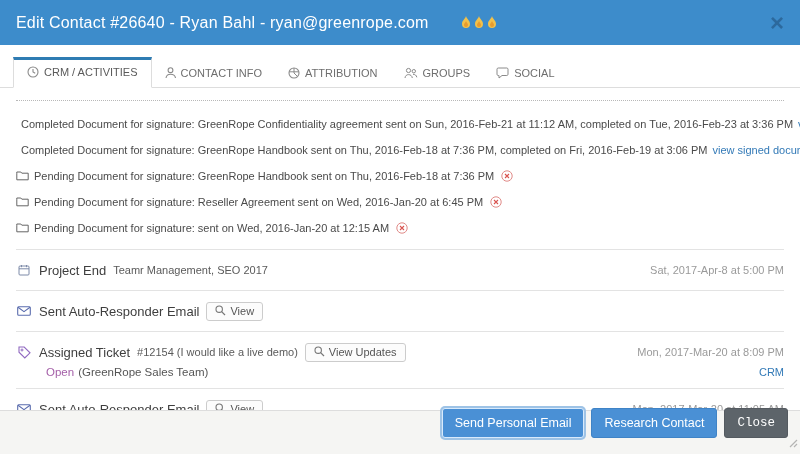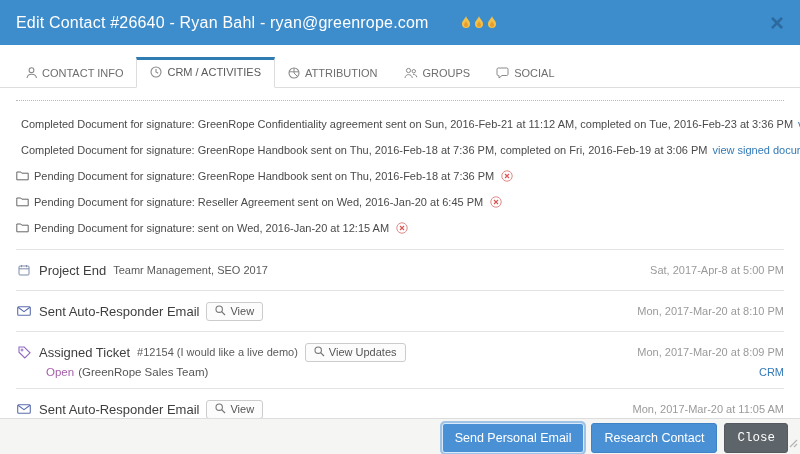--- a/index.html
+++ b/index.html
@@ -60,24 +60,24 @@
 
   .view-btn {
     display:inline-flex; align-items:center; gap:4px;
     border:1px solid #ccc; background:#fcfcfc; border-radius:3px;
     padding:2px 8px 3px; font-size:11px; color:#555; cursor:pointer;
     font-family:Liberation Sans, sans-serif;
   }
 
   
   .modal-footer {
-    position:absolute; left:0; right:0; bottom:0; height:36px;
+    position:absolute; left:0; right:0; bottom:0; height:44px;
     background:#f5f5f3; border-top:1px solid #ddd;
-    display:flex; align-items:flex-start; justify-content:flex-end; gap:7px;
-    padding:4px 12px;
+    display:flex; align-items:flex-end; justify-content:flex-end; gap:7px;
+    padding:16px 12px;
   }
   .btn {
     font-family:"Liberation Sans", sans-serif;
     font-size:12.5px; color:#fff; border-radius:3px; padding:7px 12px;
     cursor:pointer; border:1px solid transparent;
   }
   .btn-primary { background:#4a90d5; border-color:#3f83c6; }
   .btn-focus { border:1px solid #d8eafc; box-shadow:0 0 0 2px #9ec3e6; }
   .btn-dark { background:#5d646a; border-color:#545a60;font-family:Liberation Mono, monospace; }
   .resize-handle { position:absolute; right:2px; bottom:2px; opacity:.7; }
@@ -100,33 +100,33 @@
         </svg>
       <svg width="10" height="13" viewBox="0 0 10 13">
           <path d="M5 0C5.6 3 9 4.3 9 8a4 4 0 0 1-8 0C1 4.3 4.4 3 5 0Z" fill="#f2c14a"></path>
           <path d="M5 5c.4 1.6 2 2.2 2 4a2 2 0 0 1-4 0c0-1.8 1.6-2.4 2-4Z" fill="#e89b2e"></path>
         </svg>
     </span>
     <span class="close-x">×</span>
   </div>
 
   <div class="tabbar">
+    <div class="tab active">
+      <svg width="12" height="12" viewBox="0 0 12 12">
+          <circle cx="6" cy="6" r="5" fill="none" stroke="#8a8a8a" stroke-width="1.1"></circle>
+          <path d="M6 3v3l2.2 1.3" fill="none" stroke="#8a8a8a" stroke-width="1.1"></path>
+        </svg>
+      <span>CRM / ACTIVITIES</span>
+    </div>
     <div class="tab">
       <svg width="11" height="12" viewBox="0 0 11 12">
           <circle cx="5.5" cy="3.2" r="2.4" fill="none" stroke="#8a8a8a" stroke-width="1.1"></circle>
           <path d="M1 11c.4-2.6 2.2-3.8 4.5-3.8S10.1 8.4 10.5 11" fill="none" stroke="#8a8a8a" stroke-width="1.1"></path>
         </svg>
       <span>CONTACT INFO</span>
-    </div>
-    <div class="tab active">
-      <svg width="12" height="12" viewBox="0 0 12 12">
-          <circle cx="6" cy="6" r="5" fill="none" stroke="#8a8a8a" stroke-width="1.1"></circle>
-          <path d="M6 3v3l2.2 1.3" fill="none" stroke="#8a8a8a" stroke-width="1.1"></path>
-        </svg>
-      <span>CRM / ACTIVITIES</span>
     </div>
     <div class="tab">
       <svg width="12" height="12" viewBox="0 0 12 12">
           <circle cx="6" cy="6" r="5" fill="none" stroke="#8a8a8a" stroke-width="1.1"></circle>
           <path d="M6 1v5l3.5 3.5M1.2 4.8h9.6" fill="none" stroke="#8a8a8a" stroke-width="1"></path>
         </svg>
       <span>ATTRIBUTION</span>
     </div>
     <div class="tab">
       <svg width="14" height="12" viewBox="0 0 14 12">
@@ -223,21 +223,20 @@
             </svg>
           </span>
         <span class="act-title">Sent Auto-Responder Email</span>
         <button class="view-btn">
           <svg width="11" height="11" viewBox="0 0 11 11">
               <circle cx="4.2" cy="4.2" r="3.2" fill="none" stroke="#777" stroke-width="1.1"></circle>
               <path d="M6.6 6.6 10 10" stroke="#777" stroke-width="1.2"></path>
             </svg>
           <span>View</span>
         </button>
-        <span class="right-meta">Mon, 2017-Mar-20 at 8:10 PM</span>
       </div>
     </div>
 
     <div class="divider"></div>
 
     <div>
       <div class="act-row">
         <span class="act-icon">
             <svg width="13" height="13" viewBox="0 0 13 13">
               <path d="M1 1h5.2L12 6.8 6.8 12 1 6.2Z" fill="none" stroke="#9068c0" stroke-width="1.1"></path>

